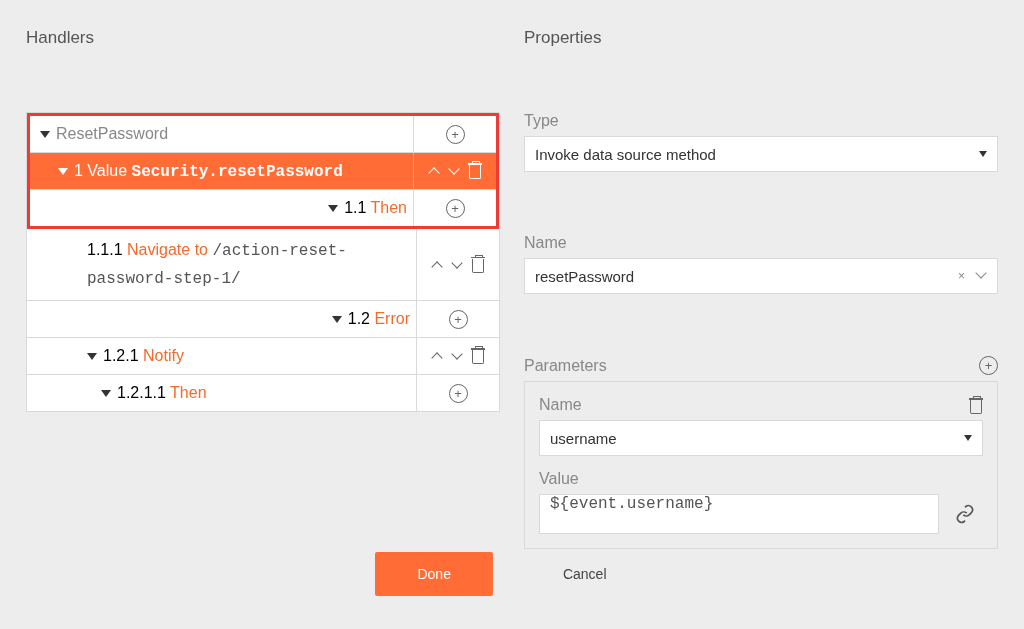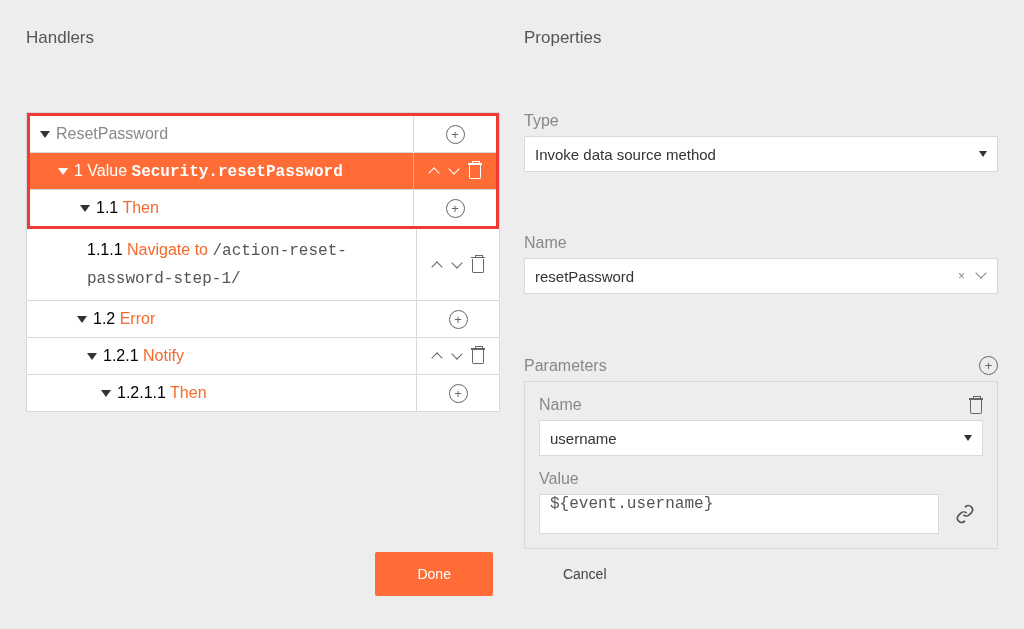--- a/index.html
+++ b/index.html
@@ -31,21 +31,21 @@
   .tri{display:inline-block;width:0;height:0;border-left:5px solid transparent;border-right:5px solid transparent;border-top:7px solid #333;}
   .muted{color:var(--muted);}
   .orange-txt{color:var(--orange-text);}
   .mono{font-family:"Courier New",monospace;}
   .row.selected{background:var(--orange);color:#fff;}
   .row.selected .tri{border-top-color:#fff;}
   .row.selected .mono{color:#fff;font-weight:600;}
   .row.selected .row-ctrl{border-left-color:rgba(255,255,255,.35);}
   .indent-0{padding-left:10px;}
   .indent-1{padding-left:28px;}
-  .indent-2{padding-left:50px;}
+  .indent-2{padding-left:50px;justify-content:flex-end;}
   .indent-3{padding-left:60px;}
   .indent-4{padding-left:74px;}
   .plus-circle{width:17px;height:17px;border:1px solid var(--icon);border-radius:50%;display:inline-flex;align-items:center;justify-content:center;font-size:13px;color:var(--icon);line-height:1;}
   .chev{width:12px;height:12px;display:inline-block;position:relative;}
   .chev::before{content:"";position:absolute;width:7px;height:7px;border-left:1.5px solid currentColor;border-top:1.5px solid currentColor;}
   .chev.up::before{transform:rotate(45deg);top:4px;left:2px;}
   .chev.down::before{transform:rotate(-135deg);top:0;left:2px;}
   .trash{width:14px;height:16px;display:inline-block;position:relative;}
   .trash::before{content:"";position:absolute;top:2px;left:1px;right:1px;bottom:0;border:1.5px solid currentColor;border-top:none;border-radius:0 0 2px 2px;}
   .trash::after{content:"";position:absolute;top:0;left:0;right:0;height:1.5px;background:currentColor;}

